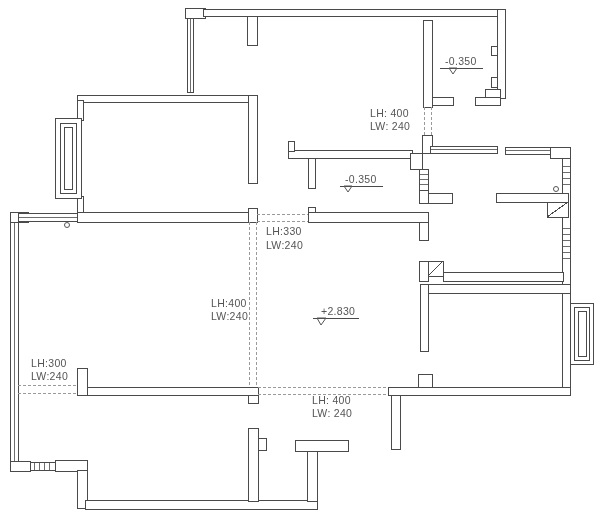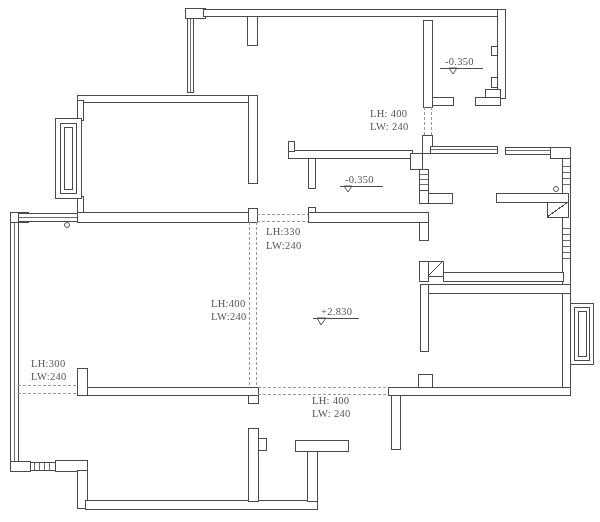--- a/index.html
+++ b/index.html
@@ -1,21 +1,21 @@
 <!DOCTYPE html>
 <html style="--wall: #4a4a4a; --dash: #9a9a9a; --bg: #ffffff; --text: #555555;"><head>
 <meta charset="utf-8">
 <style>
   :root{
     --wall:#4a4a4a; --dash:#9a9a9a; --bg:#ffffff; --text:#555555;
   }
   html,body{margin:0;padding:0;background:#fff;}
   .plan-canvas{
     position:relative; width:600px; height:522px; background:var(--bg);
-    font-family:Liberation Serif, serif;
+    font-family:Liberation Sans, sans-serif;
   }
   svg{display:block;}
   .w{fill:#ffffff; stroke:var(--wall); stroke-width:1; shape-rendering:crispEdges;}
   .wl{stroke:var(--wall); stroke-width:1; shape-rendering:crispEdges;}
   .hatch{stroke:var(--wall); stroke-width:0.8; shape-rendering:crispEdges;}
   .d{stroke:var(--dash); stroke-width:1; stroke-dasharray:2.5,2.5; shape-rendering:crispEdges;}
   .sym{fill:none; stroke:var(--text); stroke-width:1;}
   .lbl{fill:var(--text); font-size:10.5px; letter-spacing:0.3px;}
 </style>
 </head>

